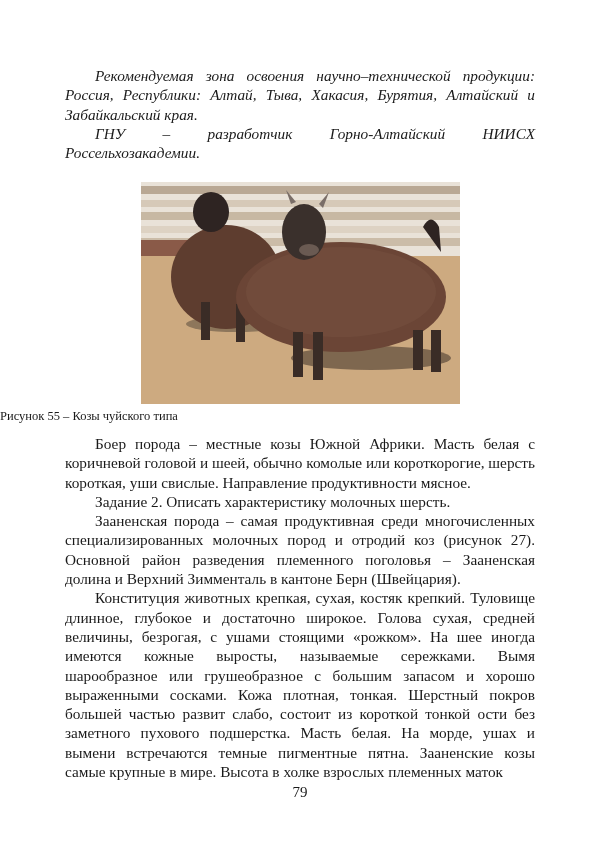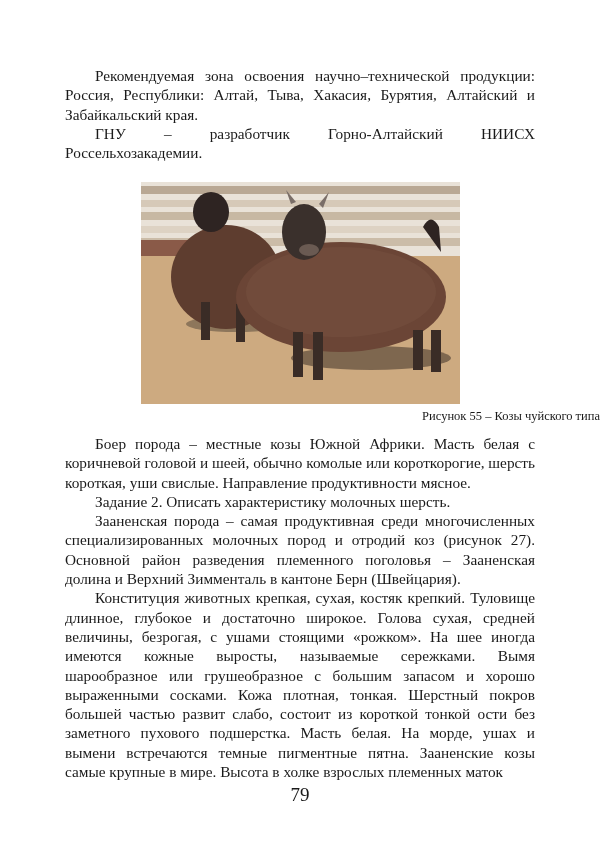--- a/index.html
+++ b/index.html
@@ -1,26 +1,26 @@
 <!DOCTYPE html>
 <html><head>
 <meta charset="utf-8">
 <style>
   html, body { margin: 0; padding: 0; background: #ffffff; }
   body { width: 600px; height: 850px; position: relative; overflow: hidden;
          font-family: "Liberation Serif", "DejaVu Serif", serif; color: #1a1a1a; }
-  .page { position: absolute; left: 65px; top: 66px; width: 470px; }
+  .page { position: absolute; left: 65px; top: 66px; width: 470px; font-style: italic; }
   p { margin: 0; font-size: 15.3px; line-height: 19.3px; text-align: justify; }
   p.ind { text-indent: 30px; }
   b { font-weight: normal; }
   .figure { position: absolute; left: 141px; top: 182px; width: 319px; height: 222px; overflow: hidden;
             background: #c9a77e; }
-  .caption { position: absolute; left: 0; width: 600px; top: 409px; text-align: right; font-size: 12.5px; }
+  .caption { position: absolute; left: 0; width: 600px; top: 409px; text-align: left; font-size: 12.5px; }
   .lower { position: absolute; left: 65px; top: 434px; width: 470px; }
-  .pagenum { position: absolute; top: 784px; left: 0; width: 600px; text-align: center; font-size: 19px; }
+  .pagenum { position: absolute; top: 784px; left: 0; width: 600px; text-align: center; font-size: 15px; }
 </style>
 </head>
 <body>
 
 <div class="page">
   <p class="ind">Рекомендуемая зона освоения научно–технической продукции: Россия, Республики: Алтай, Тыва, Хакасия, Бурятия, Алтайский и Забайкальский края.</p>
   <p class="ind">ГНУ – разработчик  Горно-Алтайский НИИСХ Россельхозакадемии.</p>
 </div>
 
 <div class="figure">

